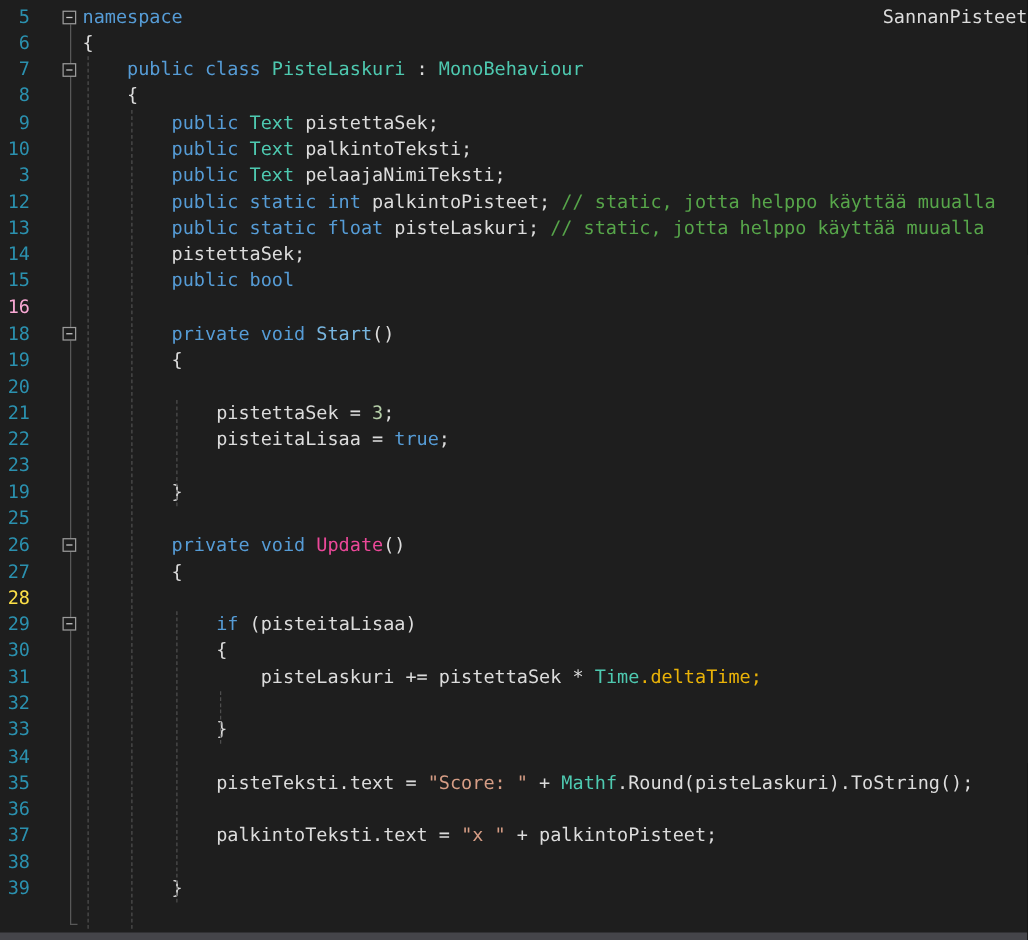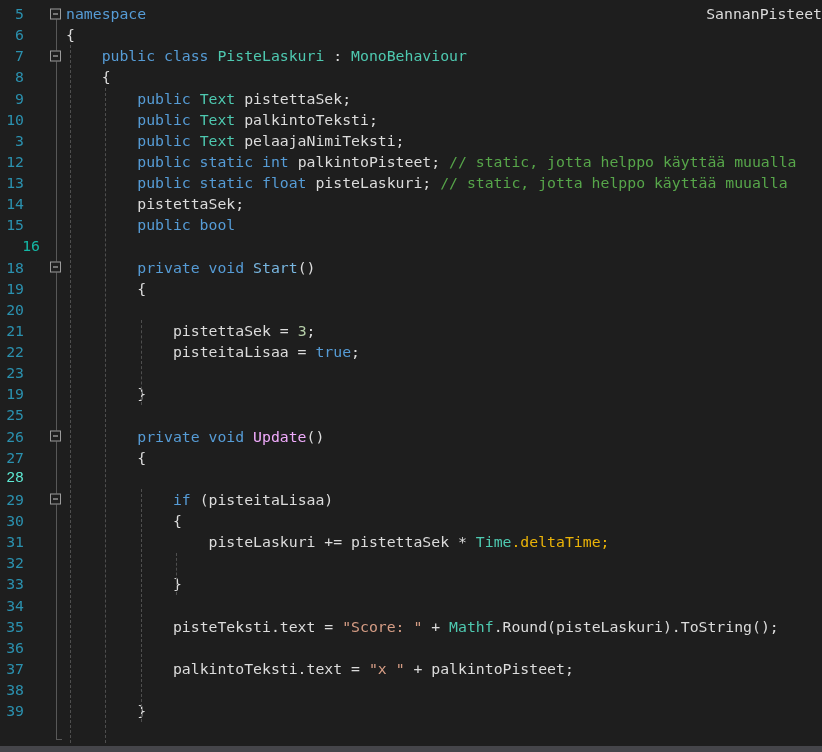--- a/index.html
+++ b/index.html
@@ -48,32 +48,32 @@
       <div class="line"><div class="ln" style="color: rgb(43, 145, 175);">6</div><div class="outline-cell"></div><div class="code" style="padding-left: 0px;"><span style="color: rgb(220, 220, 220);">{</span></div></div>
       <div class="line"><div class="ln" style="color: rgb(43, 145, 175);">7</div><div class="outline-cell"><div class="fold-box"><span class="fold-minus"></span></div></div><div class="code" style="padding-left: 35.64px;"><span style="color: rgb(86, 156, 214);">public class </span><span style="color: rgb(78, 201, 176);">PisteLaskuri</span><span style="color: rgb(220, 220, 220);"> : </span><span style="color: rgb(78, 201, 176);">MonoBehaviour</span></div></div>
       <div class="line"><div class="ln" style="color: rgb(43, 145, 175);">8</div><div class="outline-cell"></div><div class="code" style="padding-left: 35.64px;"><span style="color: rgb(220, 220, 220);">{</span></div></div>
       <div class="line"><div class="ln" style="color: rgb(43, 145, 175);">9</div><div class="outline-cell"></div><div class="code" style="padding-left: 71.28px;"><span style="color: rgb(86, 156, 214);">public </span><span style="color: rgb(78, 201, 176);">Text</span><span style="color: rgb(220, 220, 220);"> pistettaSek;</span></div></div>
       <div class="line"><div class="ln" style="color: rgb(43, 145, 175);">10</div><div class="outline-cell"></div><div class="code" style="padding-left: 71.28px;"><span style="color: rgb(86, 156, 214);">public </span><span style="color: rgb(78, 201, 176);">Text</span><span style="color: rgb(220, 220, 220);"> palkintoTeksti;</span></div></div>
       <div class="line"><div class="ln" style="color: rgb(43, 145, 175);">3</div><div class="outline-cell"></div><div class="code" style="padding-left: 71.28px;"><span style="color: rgb(86, 156, 214);">public </span><span style="color: rgb(78, 201, 176);">Text</span><span style="color: rgb(220, 220, 220);"> pelaajaNimiTeksti;</span></div></div>
       <div class="line"><div class="ln" style="color: rgb(43, 145, 175);">12</div><div class="outline-cell"></div><div class="code" style="padding-left: 71.28px;"><span style="color: rgb(86, 156, 214);">public static int </span><span style="color: rgb(220, 220, 220);">palkintoPisteet; </span><span style="color: rgb(87, 166, 74);">// static, jotta helppo käyttää muualla</span></div></div>
       <div class="line"><div class="ln" style="color: rgb(43, 145, 175);">13</div><div class="outline-cell"></div><div class="code" style="padding-left: 71.28px;"><span style="color: rgb(86, 156, 214);">public static float </span><span style="color: rgb(220, 220, 220);">pisteLaskuri; </span><span style="color: rgb(87, 166, 74);">// static, jotta helppo käyttää muualla</span></div></div>
       <div class="line"><div class="ln" style="color: rgb(43, 145, 175);">14</div><div class="outline-cell"></div><div class="code" style="padding-left: 71.28px;"><span style="color: rgb(220, 220, 220);">pistettaSek;</span></div></div>
       <div class="line"><div class="ln" style="color: rgb(43, 145, 175);">15</div><div class="outline-cell"></div><div class="code" style="padding-left: 71.28px;"><span style="color: rgb(86, 156, 214);">public bool </span></div></div>
-      <div class="line"><div class="ln" style="color: #14b8a6; margin-left: 16px;">16</div><div class="outline-cell"></div><div class="code" style="padding-left: 0px;"></div></div>
+      <div class="line"><div class="ln" style="color: #f9a8d4;">16</div><div class="outline-cell"></div><div class="code" style="padding-left: 0px;"></div></div>
       <div class="line"><div class="ln" style="color: rgb(43, 145, 175);">18</div><div class="outline-cell"><div class="fold-box"><span class="fold-minus"></span></div></div><div class="code" style="padding-left: 71.28px;"><span style="color: rgb(86, 156, 214);">private void </span><span style="color: rgb(120, 182, 224);">Start</span><span style="color: rgb(220, 220, 220);">()</span></div></div>
       <div class="line"><div class="ln" style="color: rgb(43, 145, 175);">19</div><div class="outline-cell"></div><div class="code" style="padding-left: 71.28px;"><span style="color: rgb(220, 220, 220);">{</span></div></div>
       <div class="line"><div class="ln" style="color: rgb(43, 145, 175);">20</div><div class="outline-cell"></div><div class="code" style="padding-left: 0px;"></div></div>
       <div class="line"><div class="ln" style="color: rgb(43, 145, 175);">21</div><div class="outline-cell"></div><div class="code" style="padding-left: 106.92px;"><span style="color: rgb(220, 220, 220);">pistettaSek = </span><span style="color: rgb(181, 206, 168);">3</span><span style="color: rgb(220, 220, 220);">;</span></div></div>
       <div class="line"><div class="ln" style="color: rgb(43, 145, 175);">22</div><div class="outline-cell"></div><div class="code" style="padding-left: 106.92px;"><span style="color: rgb(220, 220, 220);">pisteitaLisaa = </span><span style="color: rgb(86, 156, 214);">true</span><span style="color: rgb(220, 220, 220);">;</span></div></div>
       <div class="line"><div class="ln" style="color: rgb(43, 145, 175);">23</div><div class="outline-cell"></div><div class="code" style="padding-left: 0px;"></div></div>
       <div class="line"><div class="ln" style="color: rgb(43, 145, 175);">19</div><div class="outline-cell"></div><div class="code" style="padding-left: 71.28px;"><span style="color: rgb(220, 220, 220);">}</span></div></div>
       <div class="line"><div class="ln" style="color: rgb(43, 145, 175);">25</div><div class="outline-cell"></div><div class="code" style="padding-left: 0px;"></div></div>
-      <div class="line"><div class="ln" style="color: rgb(43, 145, 175);">26</div><div class="outline-cell"><div class="fold-box"><span class="fold-minus"></span></div></div><div class="code" style="padding-left: 71.28px;"><span style="color: rgb(86, 156, 214);">private void </span><span style="color: #f0abfc;">Update</span><span style="color: rgb(220, 220, 220);">()</span></div></div>
+      <div class="line"><div class="ln" style="color: rgb(43, 145, 175);">26</div><div class="outline-cell"><div class="fold-box"><span class="fold-minus"></span></div></div><div class="code" style="padding-left: 71.28px;"><span style="color: rgb(86, 156, 214);">private void </span><span style="color: #ec4899;">Update</span><span style="color: rgb(220, 220, 220);">()</span></div></div>
       <div class="line"><div class="ln" style="color: rgb(43, 145, 175);">27</div><div class="outline-cell"></div><div class="code" style="padding-left: 71.28px;"><span style="color: rgb(220, 220, 220);">{</span></div></div>
-      <div class="line"><div class="ln" style="color: #5eead4; font-family: Liberation Mono, monospace;">28</div><div class="outline-cell"></div><div class="code" style="padding-left: 0px;"></div></div>
+      <div class="line"><div class="ln" style="color: #fde047;">28</div><div class="outline-cell"></div><div class="code" style="padding-left: 0px;"></div></div>
       <div class="line"><div class="ln" style="color: rgb(43, 145, 175);">29</div><div class="outline-cell"><div class="fold-box"><span class="fold-minus"></span></div></div><div class="code" style="padding-left: 106.92px;"><span style="color: rgb(86, 156, 214);">if</span><span style="color: rgb(220, 220, 220);"> (pisteitaLisaa)</span></div></div>
       <div class="line"><div class="ln" style="color: rgb(43, 145, 175);">30</div><div class="outline-cell"></div><div class="code" style="padding-left: 106.92px;"><span style="color: rgb(220, 220, 220);">{</span></div></div>
       <div class="line"><div class="ln" style="color: rgb(43, 145, 175);">31</div><div class="outline-cell"></div><div class="code" style="padding-left: 142.56px;"><span style="color: rgb(220, 220, 220);">pisteLaskuri += pistettaSek * </span><span style="color: rgb(78, 201, 176);">Time</span><span style="color: #eab308;">.deltaTime;</span></div></div>
       <div class="line"><div class="ln" style="color: rgb(43, 145, 175);">32</div><div class="outline-cell"></div><div class="code" style="padding-left: 0px;"></div></div>
       <div class="line"><div class="ln" style="color: rgb(43, 145, 175);">33</div><div class="outline-cell"></div><div class="code" style="padding-left: 106.92px;"><span style="color: rgb(220, 220, 220);">}</span></div></div>
       <div class="line"><div class="ln" style="color: rgb(43, 145, 175);">34</div><div class="outline-cell"></div><div class="code" style="padding-left: 0px;"></div></div>
       <div class="line"><div class="ln" style="color: rgb(43, 145, 175);">35</div><div class="outline-cell"></div><div class="code" style="padding-left: 106.92px;"><span style="color: rgb(220, 220, 220);">pisteTeksti.text = </span><span style="color: rgb(214, 157, 133);">"Score: "</span><span style="color: rgb(220, 220, 220);"> + </span><span style="color: rgb(78, 201, 176);">Mathf</span><span style="color: rgb(220, 220, 220);">.Round(pisteLaskuri).ToString();</span></div></div>
       <div class="line"><div class="ln" style="color: rgb(43, 145, 175);">36</div><div class="outline-cell"></div><div class="code" style="padding-left: 0px;"></div></div>
       <div class="line"><div class="ln" style="color: rgb(43, 145, 175);">37</div><div class="outline-cell"></div><div class="code" style="padding-left: 106.92px;"><span style="color: rgb(220, 220, 220);">palkintoTeksti.text = </span><span style="color: rgb(214, 157, 133);">"x "</span><span style="color: rgb(220, 220, 220);"> + palkintoPisteet;</span></div></div>
       <div class="line"><div class="ln" style="color: rgb(43, 145, 175);">38</div><div class="outline-cell"></div><div class="code" style="padding-left: 0px;"></div></div>

